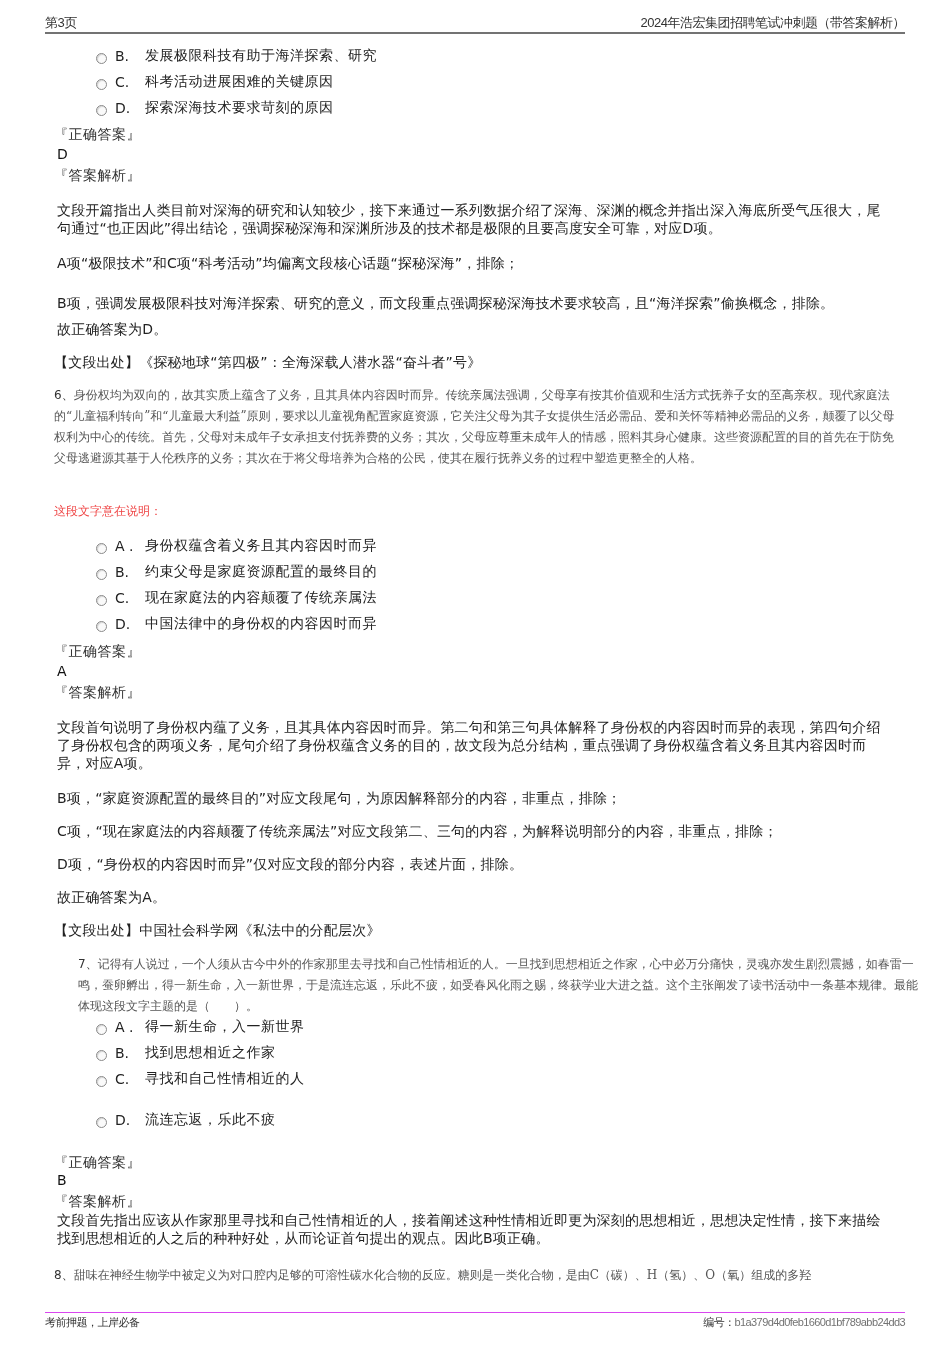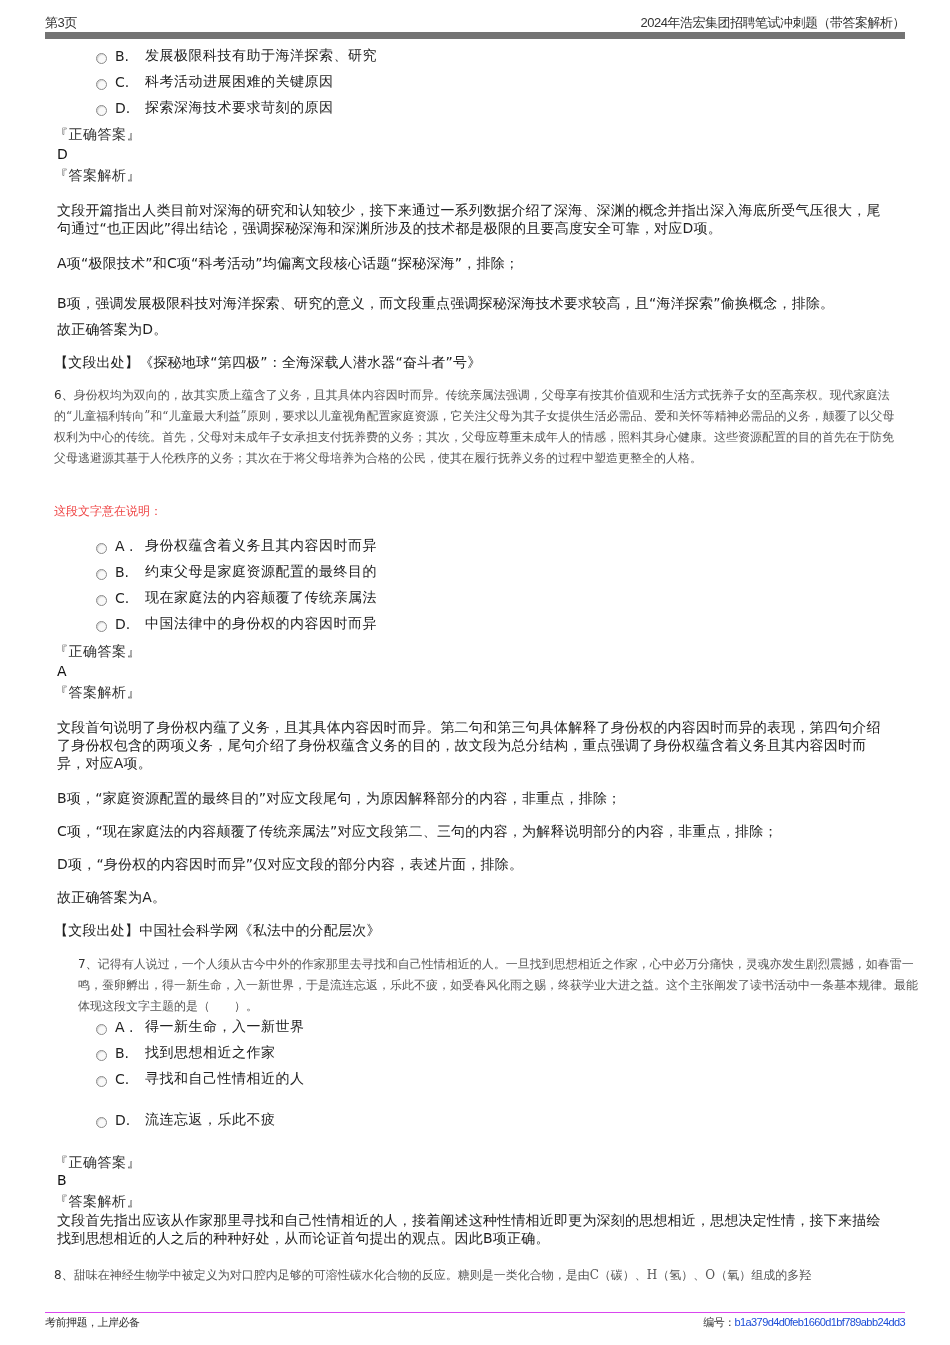--- a/index.html
+++ b/index.html
@@ -3,36 +3,36 @@
   <meta charset="utf-8">
   <style>
     html, body { margin: 0; padding: 0; background: #ffffff; }
     body {
       width: 950px; height: 1345px; position: relative; overflow: hidden;
       font-family: "DejaVu Sans", "Liberation Sans", sans-serif;
       color: #222;
     }
     .header {
       position: absolute; left: 45px; right: 45px; top: 14px; height: 18px;
-      border-bottom: 7px solid #737373;
+      border-bottom: 2px solid #737373;
       font-size: 13px; color: #333;
       font-family: "Liberation Sans", "DejaVu Sans", sans-serif;
     }
     .header .left { position: absolute; left: 0; top: 0; letter-spacing: -0.5px; }
     .header .right { position: absolute; right: 0; top: 0; letter-spacing: -0.5px; }
 
     .footer {
       position: absolute; left: 45px; right: 45px; top: 1312px; height: 20px;
       border-top: 1px solid #d946ef;
       font-size: 11px; color: #333;
       font-family: "Liberation Sans", "DejaVu Sans", sans-serif;
     }
     .footer .left { position: absolute; left: 0; top: 2px; letter-spacing: -0.5px; }
     .footer .right { position: absolute; right: 0; top: 2px; letter-spacing: -0.6px; }
-    .footer .code { color: #1d4ed8; }
+    .footer .code { color: #737373; }
 
     .opt {
       position: absolute; left: 96px; height: 20px;
       display: flex; align-items: center;
       font-size: 14px; color: #222;
     }
     .radio {
       width: 9px; height: 9px; border-radius: 50%;
       border: 1px solid #8a8a8a; background: #fafafa;
       box-shadow: inset 1px 1px 1px rgba(0,0,0,0.15);

